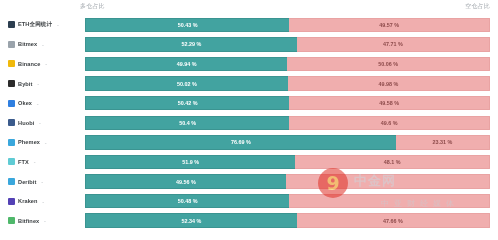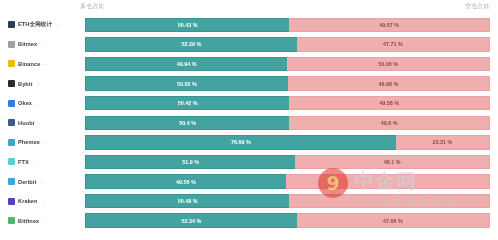--- a/index.html
+++ b/index.html
@@ -139,21 +139,21 @@
     color: #f5c842;
     font-size: 19px;
     font-weight: bold;
     line-height: 1;
     font-family: "DejaVu Sans", sans-serif;
   }
   .wm-title {
     position: absolute;
     left: 42px;
     top: 2px;
-    font-size: 20px;
+    font-size: 13px;
     font-weight: bold;
     color: #cfd4da;
     letter-spacing: 1px;
     line-height: 26px;
     white-space: nowrap;
   }
   .wm-sub {
     position: absolute;
     left: 42px;
     top: 32px;

